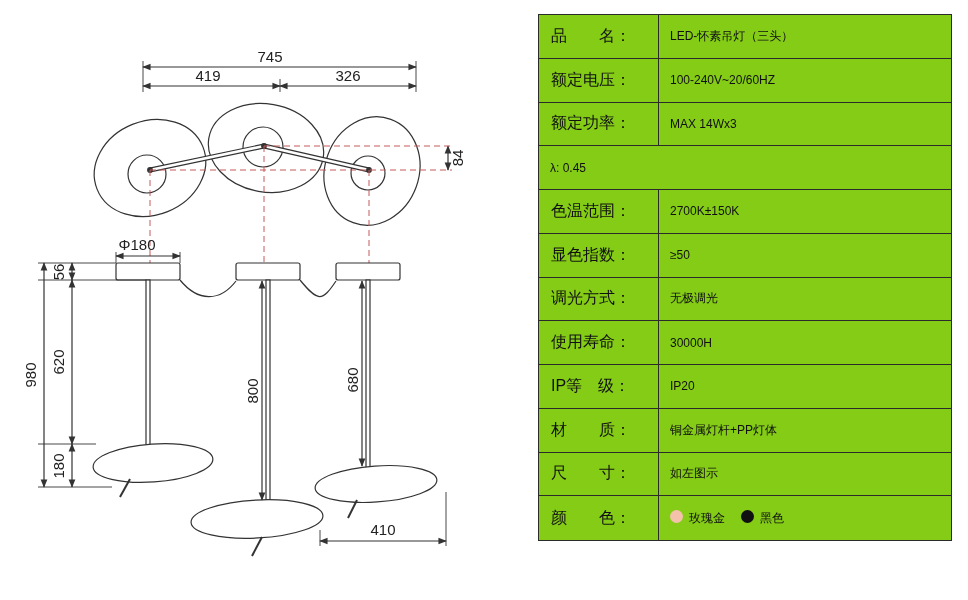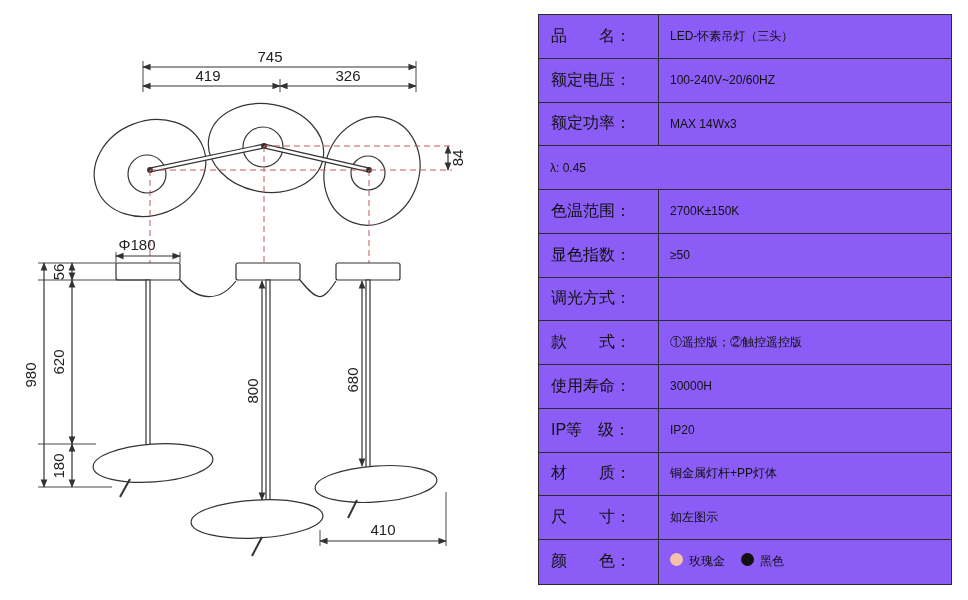--- a/index.html
+++ b/index.html
@@ -5,21 +5,21 @@
   html,body{margin:0;padding:0;}
   body{
     width:968px;height:600px;background:#ffffff;position:relative;
     font-family:"Liberation Sans",sans-serif;color:#111;
   }
   .drawing{position:absolute;left:0;top:0;}
   svg text{font-family:"Liberation Sans",sans-serif;font-size:15px;}
   .spec-table{
     position:absolute;left:538px;top:14px;width:414px;
     border:1px solid #2b2b2b;display:flex;flex-direction:column;box-sizing:border-box;
-    background:#8b5cf6;
+    background:#84cc16;
   }
   .spec-row{
     display:flex;height:43.75px;border-bottom:1px solid #2b2b2b;box-sizing:border-box;
   }
   .spec-row:last-child{border-bottom:none;}
   .spec-label{
     width:120px;border-right:1px solid #2b2b2b;box-sizing:border-box;
     display:flex;align-items:center;padding-left:12px;font-size:16px;white-space:pre;
   }
   .spec-value{
@@ -169,26 +169,23 @@
     <div class="spec-value">2700K±150K</div>
   </div>
 
   <div class="spec-row">
     <div class="spec-label">显色指数：</div>
     <div class="spec-value">≥50</div>
   </div>
 
   <div class="spec-row">
     <div class="spec-label">调光方式：</div>
-  </div>
-
-  <div class="spec-row">
-    <div class="spec-label">款　　式：</div>
-    <div class="spec-value">①遥控版；②触控遥控版</div>
-  </div>
+    <div class="spec-value">无极调光</div>
+  </div>
+
 
   <div class="spec-row">
     <div class="spec-label">使用寿命：</div>
     <div class="spec-value">30000H</div>
   </div>
 
   <div class="spec-row">
     <div class="spec-label">IP等　级：</div>
     <div class="spec-value">IP20</div>
   </div>

